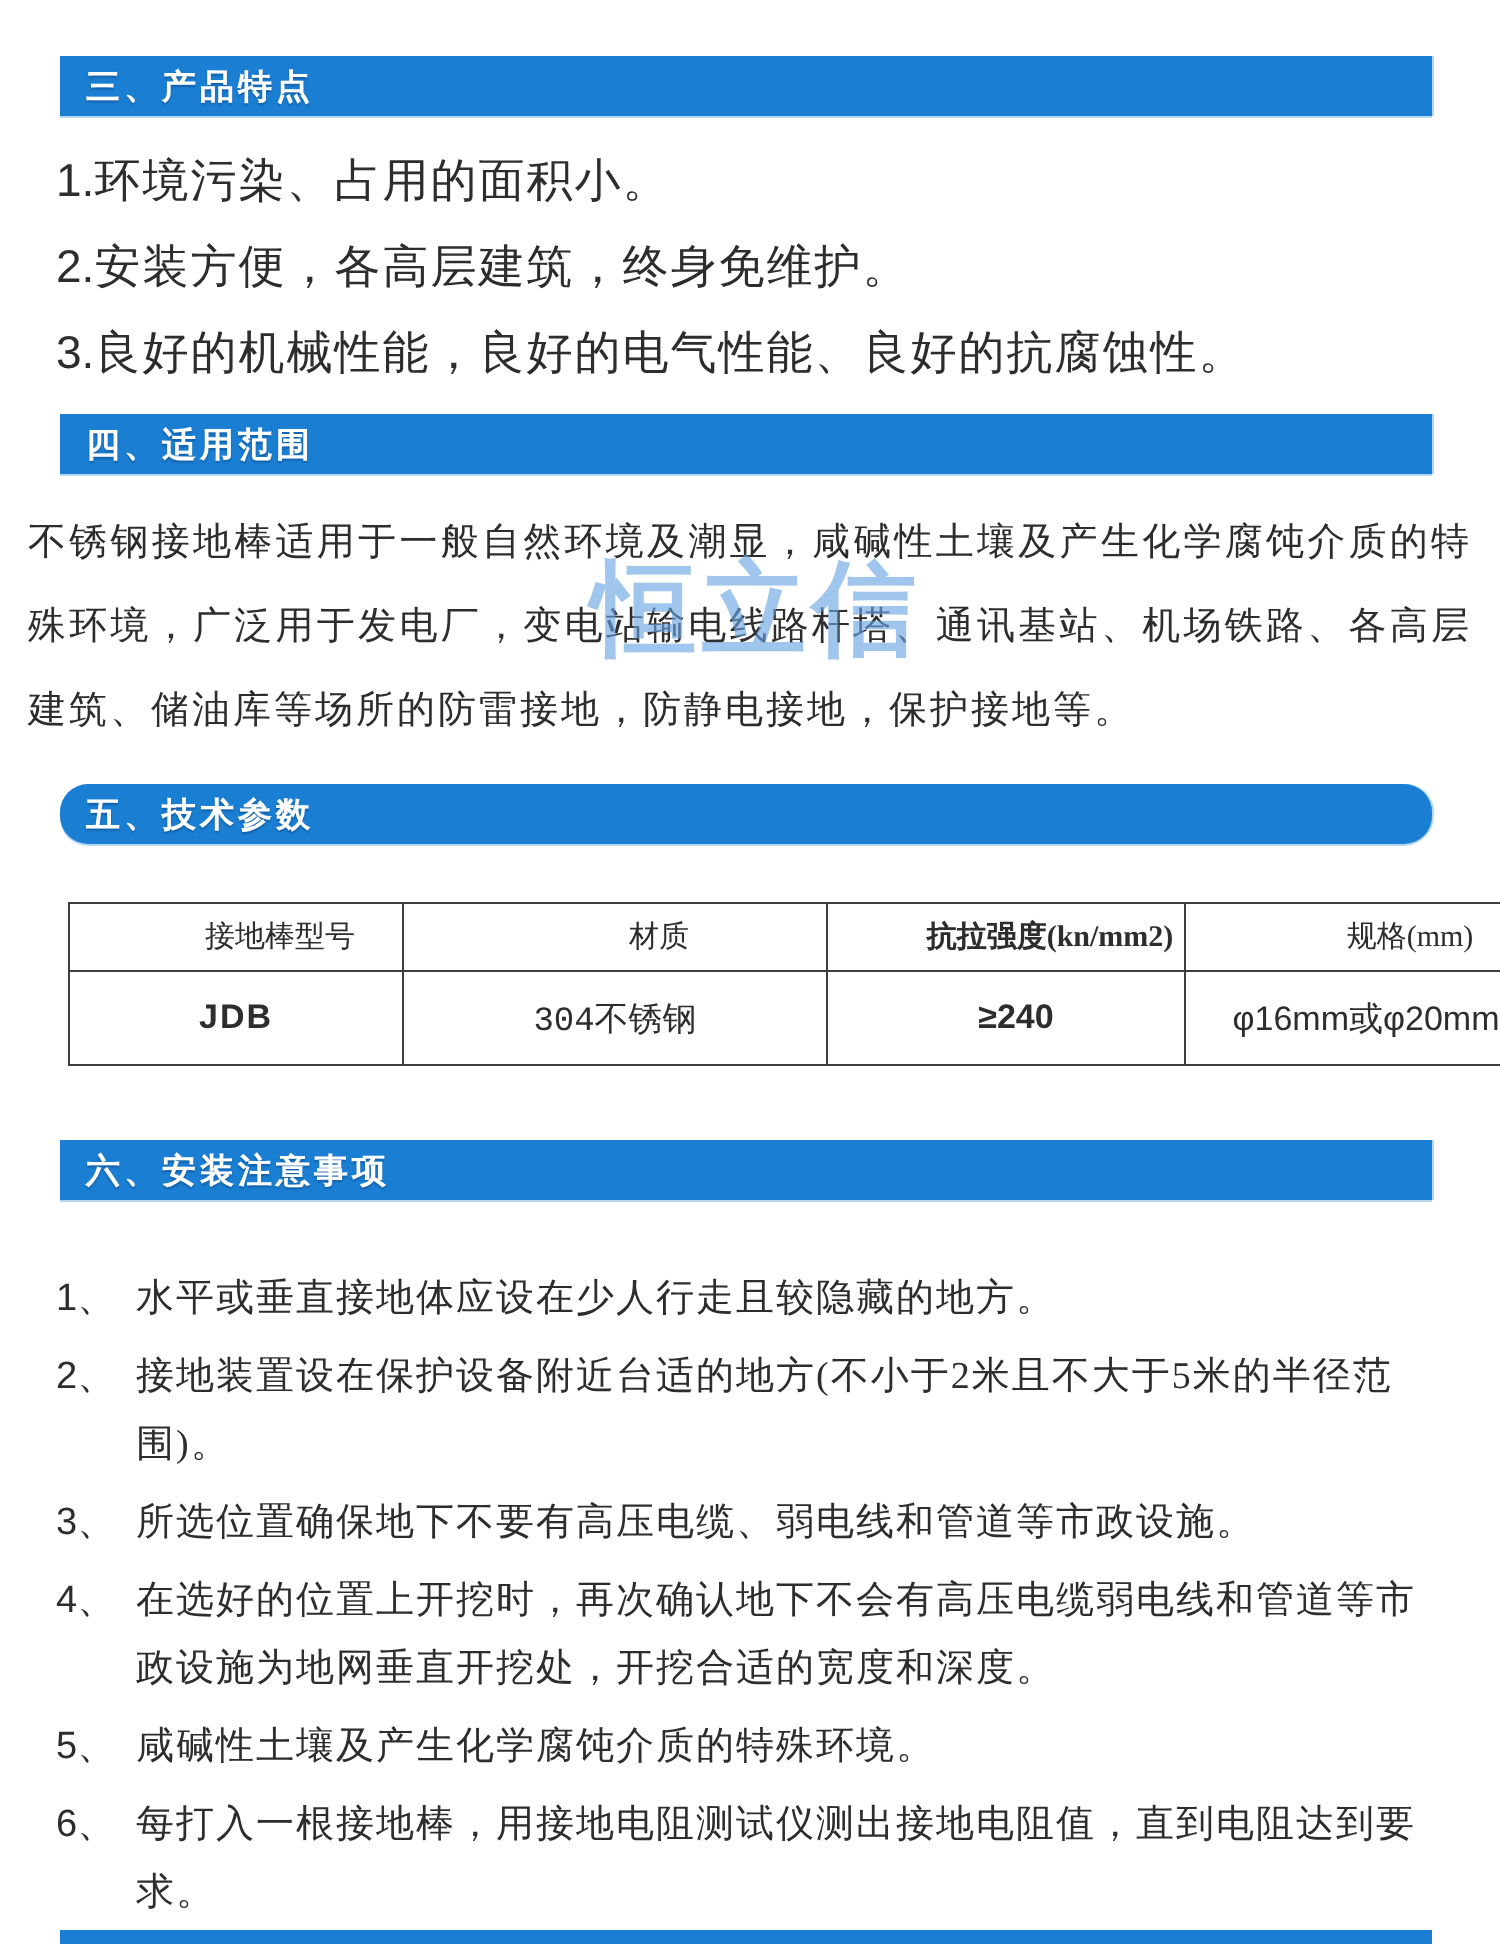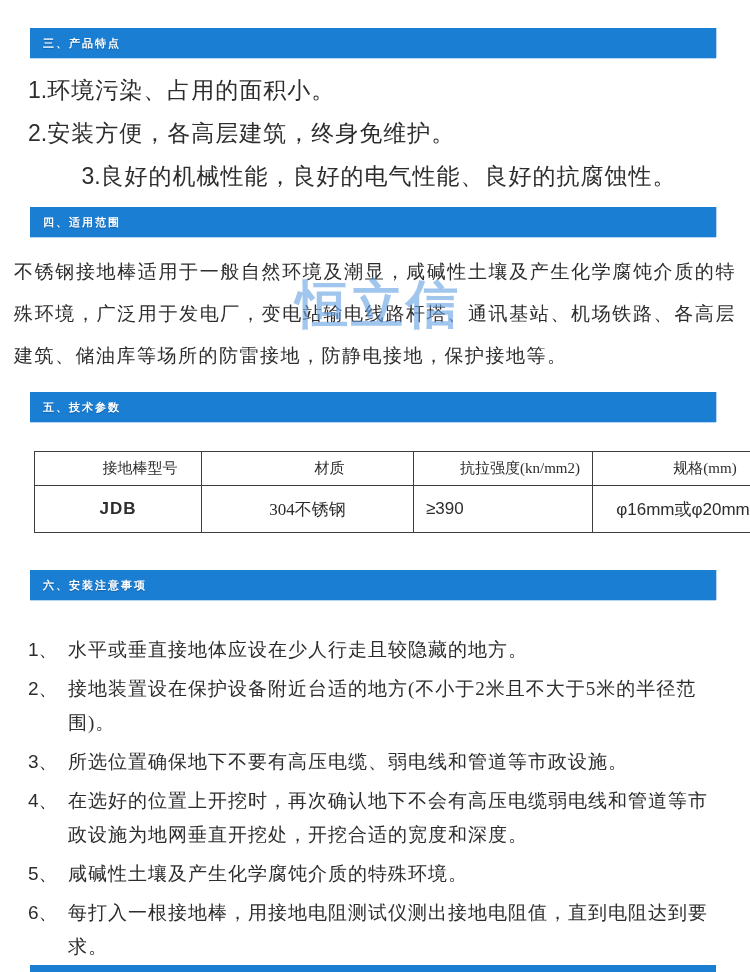--- a/index.html
+++ b/index.html
@@ -15,33 +15,33 @@
   
   .bar{
     margin:0 34px 0 30px;
     height:30px;
     background:#1a7ed2;
     display:flex;align-items:center;
     box-shadow:0 1px 0 rgba(160,205,240,.8), 1px 0 0 rgba(160,205,240,.8);
   }
   .bar-text{
     font-family:Liberation Mono, monospace;
-    color:#ffffff;font-weight:bold;font-size:11px;
+    color:#ffffff;font-weight:bold;font-size:17px;
     letter-spacing:2px;padding-left:13px;
     text-shadow:0 1px 1px rgba(10,40,90,.35);
   }
   .bar1{margin-top:28px;}
   .bar2{margin-top:18px;}
-  .bar3{margin-top:15px;}
+  .bar3{margin-top:15px;border-radius:14px;}
   .bar4{margin-top:37px;}
 
   
   .features{margin:20px 20px 0 28px;}
   .f-item{margin:0 0 18px 0;font-size:23px;line-height:24px;letter-spacing:1px;}
-  .f-item:last-child{margin-bottom:0;text-align:center;}
+  .f-item:last-child{margin-bottom:0;}
   .num{font-family:"Liberation Sans","DejaVu Sans",sans-serif;letter-spacing:0;}
 
   
   .scope-para{
     margin:14px 14px 0 14px;
     font-size:19px;line-height:42px;
     letter-spacing:1.5px;
     text-align:justify;text-justify:inter-ideograph;
   }
 
@@ -70,23 +70,23 @@
     padding:0 2px;
     overflow:hidden;white-space:nowrap;
   }
   .spec-table .hrow td{height:33px;font-family:"Liberation Serif","DejaVu Serif",serif;padding-left:46px;}
   .spec-table .drow td{height:46px;font-size:17px;}
   .col-model{width:118px;}
   .col-material{width:163px;}
   .col-strength{width:130px;}
   .col-spec{width:132px;}
   .col-height{width:86px;}
-  td.left{text-align:left;padding-left:12px;}
+  td.left{text-align:center;padding-left:12px;font-weight:bold;}
   .model-red{color:#e60012;font-weight:bold;font-size:18px;letter-spacing:1px;}
-  .cell-cjk{font-family:Liberation Serif, serif;font-size:16px;}
+  .cell-cjk{font-family:Liberation Mono, monospace;font-size:16px;}
   .cell-spec{font-size:15px;}
 
   
   .install{margin:33px 14px 0 28px;}
   .i-item{display:flex;margin-top:5px;font-size:19px;line-height:34px;}
   .i-item:first-child{margin-top:0;}
   .i-num{flex:0 0 40px;font-family:"Liberation Sans","DejaVu Sans",sans-serif;letter-spacing:0;}
   .i-text{width:645px;letter-spacing:1px;}
 
   
@@ -124,21 +124,21 @@
         <tr class="hrow">
       <td class="col-model">接地棒型号</td>
       <td class="col-material">材质</td>
       <td class="col-strength left">抗拉强度(kn/mm2)</td>
       <td class="col-spec">规格(mm)</td>
       <td class="col-height">高度</td>
     </tr>
     <tr class="drow">
       <td class="model-red">JDB</td>
       <td class="cell-cjk">304不锈钢</td>
-      <td class="left">≥390</td>
+      <td class="left">≥240</td>
       <td class="cell-spec">φ16mm或φ20mm</td>
       <td class="cell-cjk">0.5-1.5米</td>
     </tr>
   </tbody>
     </table>
 
   <div class="bar bar4">
     <span class="bar-text">六、安装注意事项</span>
   </div>
   <div class="install">

